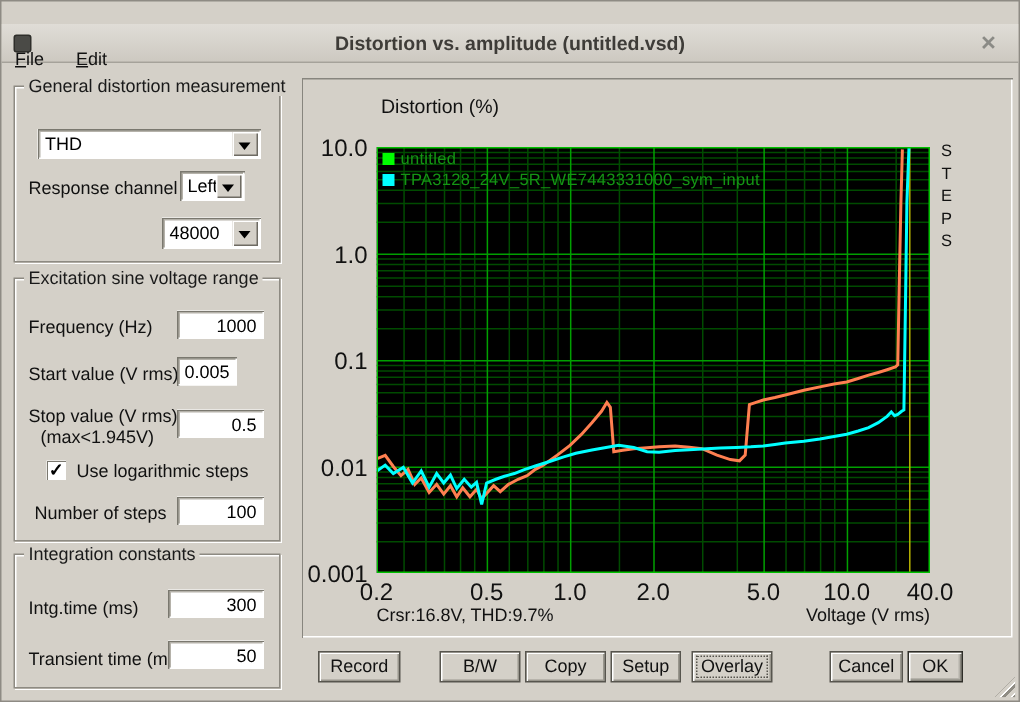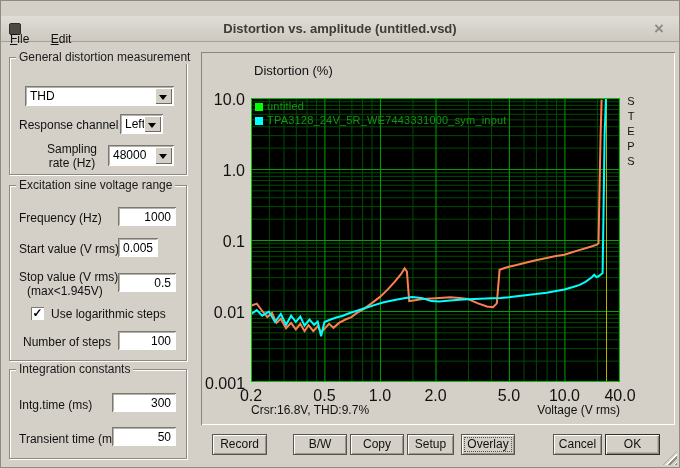--- a/index.html
+++ b/index.html
@@ -100,21 +100,20 @@
           <span class="arrow"></span>
         </span>
     </div>
     <span class="lbl" style="left:9px; top:60px;">Response channel</span>
     <div class="combo" style="left:110px; top:56px; width:43px;">
       <span class="val">Left</span>
       <span class="drop">
           <span class="arrow"></span>
         </span>
     </div>
-    <span class="lbl2" style="left:28px; top:84px; width:68px;">Sampling rate (Hz)</span>
     <div class="combo" style="left:98px; top:87px; width:66px; height:21px;">
       <span class="val">48000</span>
       <span class="drop">
           <span class="arrow"></span>
         </span>
     </div>
   </div>
 
   <div class="groupbox" style="left:8px; top:184px; width:178px; height:176px;">
     <span class="legend">Excitation sine voltage range</span>
@@ -229,16 +228,16 @@
     <div class="x-axis-label">Voltage (V rms)</div>
     <div class="side-label">STEPS</div>
   </div>
 
   <button class="btn" style="left:211px; width:55px;">Record</button>
   <button class="btn" style="left:292px; width:54px;">B/W</button>
   <button class="btn" style="left:349px; width:54px;">Copy</button>
   <button class="btn" style="left:406px; width:47px;">Setup</button>
   <button class="btn btn-focused" style="left:460px; width:54px;">Overlay</button>
   <button class="btn" style="left:552px; width:49px;">Cancel</button>
-  <button class="btn btn-default" style="left:604px; width:55px;">OK</button>
+  <button class="btn btn-default" style="left:604px; width:37px;">OK</button>
 
   <div class="resize-grip"></div>
 </div>
 
 </body></html>

